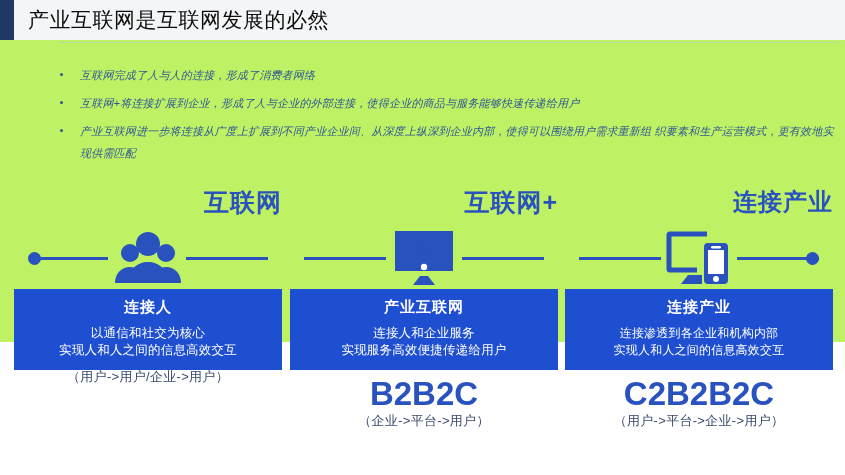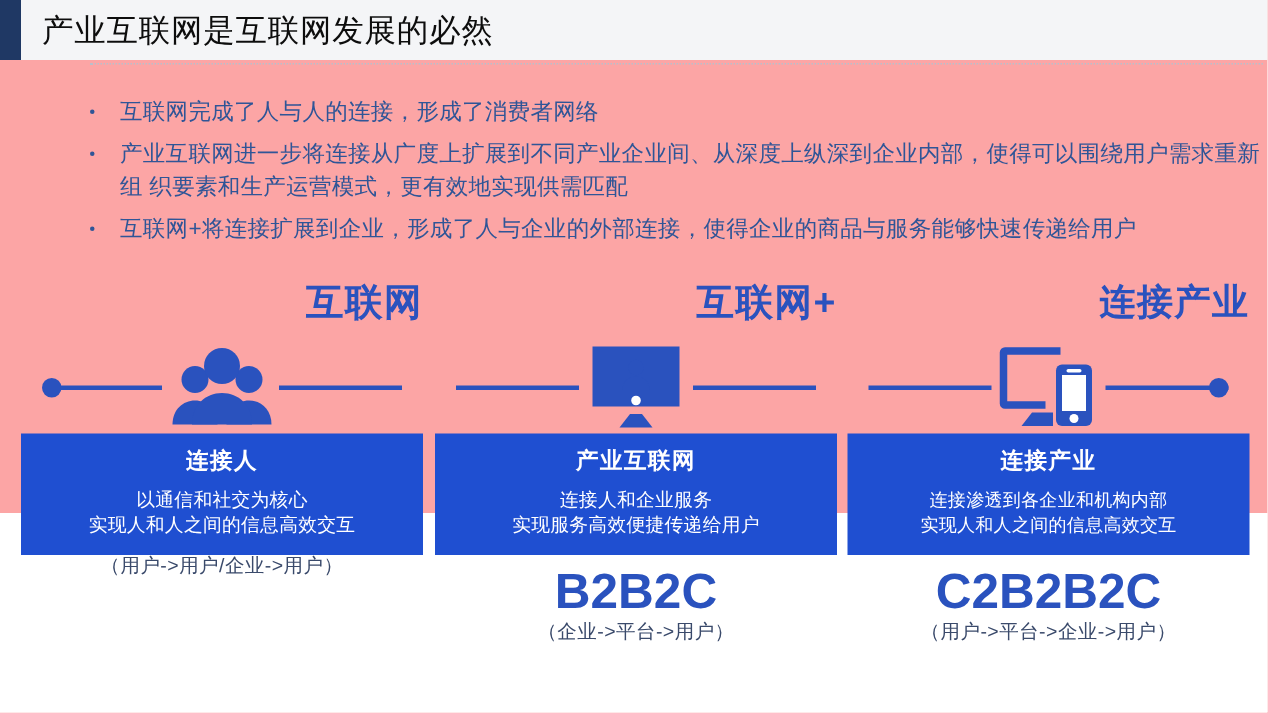--- a/index.html
+++ b/index.html
@@ -5,21 +5,21 @@
   * { box-sizing: border-box; margin: 0; padding: 0; }
   html, body {
     width: 845px; height: 475px;
     font-family: "Liberation Sans", "DejaVu Sans", sans-serif;
     background: #ffffff;
     overflow: hidden;
   }
   #slide {
     position: relative;
     width: 845px; height: 342px;
-    background: #fca5a5;
+    background: #bef264;
   }
 
   
   .title-bar {
     position: absolute;
     left: 0; top: 0;
     width: 845px; height: 40px;
     background: #f4f5f7;
   }
   .title-accent {
@@ -47,24 +47,25 @@
   
   .bullets {
     position: absolute;
     left: 54px; top: 64px;
     width: 790px;
   }
   .bullet {
     position: relative;
     padding-left: 26px;
     margin-bottom: 6px;
-    font-size: 15px;
+    font-size: 11px;
     line-height: 22px;
     color: #2f5597;
     letter-spacing: 0.2px;
+    font-style: italic;
   }
   .bullet .dot {
     position: absolute;
     left: 6px; top: 9px;
     width: 3px; height: 3px;
     background: #2f5597;
     border-radius: 50%;
   }
 
   
@@ -175,25 +176,25 @@
   </div>
   <div class="title-dots"></div>
 
   <div class="bullets">
     <div class="bullet">
       <span class="dot"></span>
       <span>互联网完成了人与人的连接，形成了消费者网络</span>
     </div>
     <div class="bullet">
       <span class="dot"></span>
-      <span>产业互联网进一步将连接从广度上扩展到不同产业企业间、从深度上纵深到企业内部，使得可以围绕用户需求重新组 织要素和生产运营模式，更有效地实现供需匹配</span>
+      <span>互联网+将连接扩展到企业，形成了人与企业的外部连接，使得企业的商品与服务能够快速传递给用户</span>
     </div>
     <div class="bullet">
       <span class="dot"></span>
-      <span>互联网+将连接扩展到企业，形成了人与企业的外部连接，使得企业的商品与服务能够快速传递给用户</span>
+      <span>产业互联网进一步将连接从广度上扩展到不同产业企业间、从深度上纵深到企业内部，使得可以围绕用户需求重新组 织要素和生产运营模式，更有效地实现供需匹配</span>
     </div>
   </div>
 
   <div class="col col-1">
     <div class="col-heading">互联网</div>
 
     <div class="icon-row">
       <div class="endpoint endpoint-l"></div>
       <div class="conn conn-l"></div>
       <div class="conn conn-r"></div>

